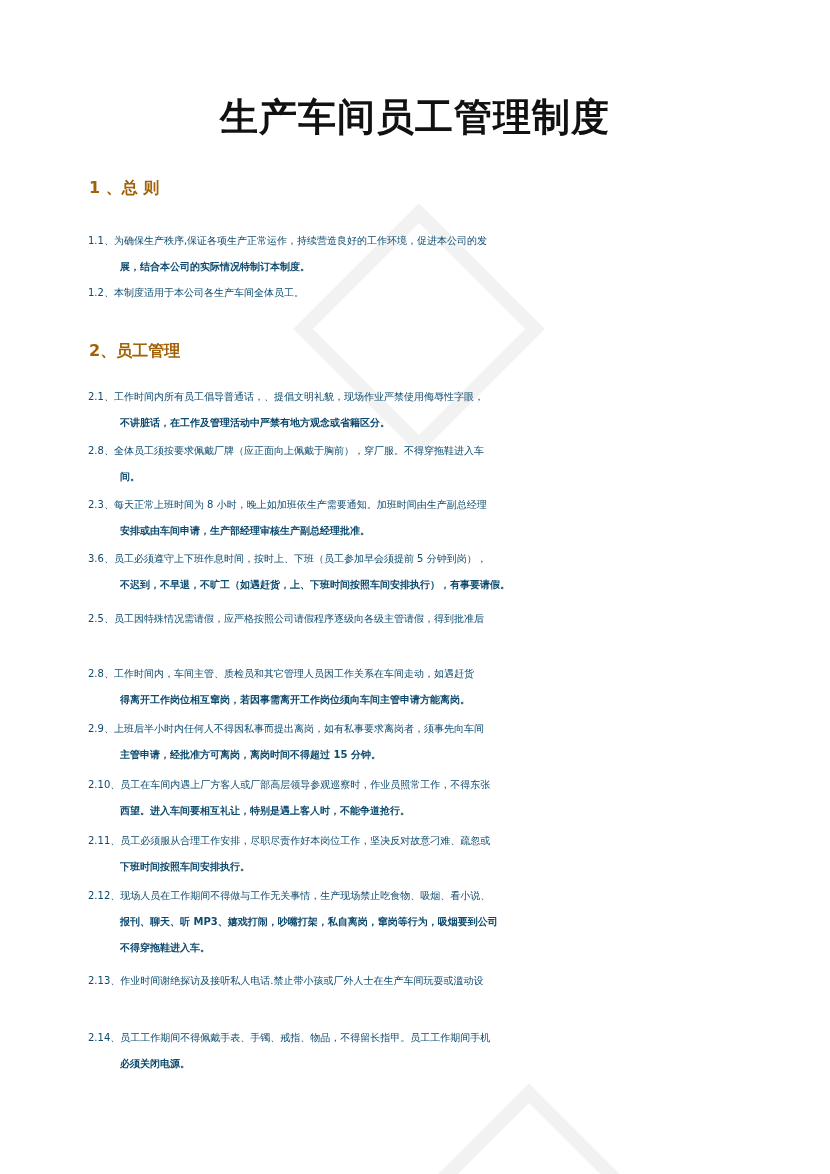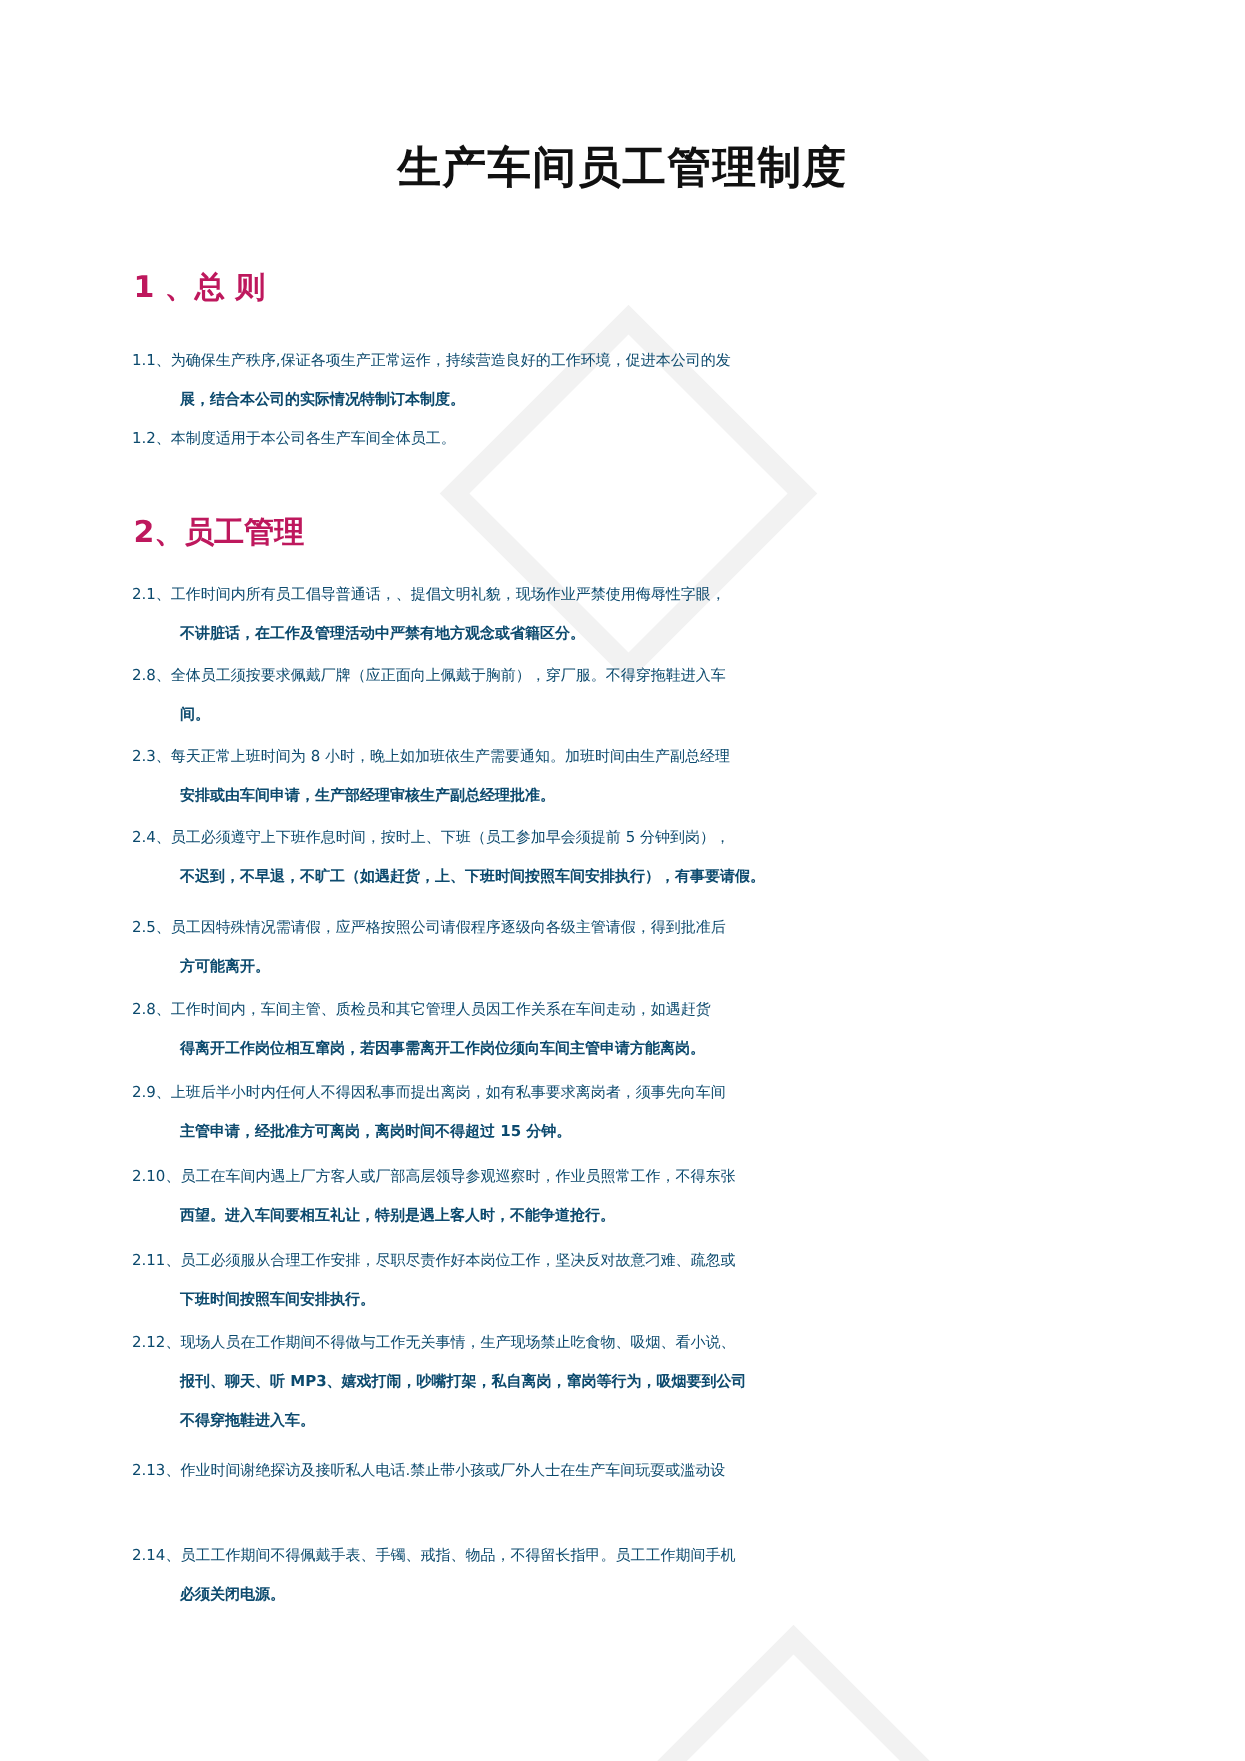--- a/index.html
+++ b/index.html
@@ -2,22 +2,22 @@
 <html><head>
 <meta charset="utf-8">
 <style>
   html, body { margin:0; padding:0; background:#ffffff; }
   body { width:830px; height:1174px; position:relative; overflow:hidden;
          font-family:"DejaVu Sans","Liberation Sans",sans-serif; color:#1a1a1a; }
   .watermark { position:absolute; border:14px solid #f2f2f2; transform:rotate(45deg); pointer-events:none; }
   .wm1 { left:330px; top:240px; width:150px; height:150px; }
   .wm2 { left:440px; top:1120px; width:150px; height:150px; }
   .title { position:absolute; top:92px; left:0; width:830px; text-align:center;
-           font-size:29px; font-weight:bold; letter-spacing:1px; color:#111; }
-  .h { position:absolute; left:89px; font-size:20px; font-weight:bold; color:#be185d; }
+           font-size:38px; font-weight:bold; letter-spacing:1px; color:#111; }
+  .h { position:absolute; left:89px; font-size:16px; font-weight:bold; color:#a16207; }
   .item { position:absolute; left:88px; width:670px; font-size:10px; line-height:26px; color:#0c4a6e; }
   .item .num { display:inline; }
   .item .line2 { display:block; padding-left:32px;font-weight:bold; }
 </style>
 </head>
 <body>
 
 <div class="watermark wm1"></div>
 <div class="watermark wm2"></div>
 
@@ -41,26 +41,25 @@
 </div>
 <div class="item" style="top:438px">
   <span class="num">2.8、</span><span>全体员工须按要求佩戴厂牌（应正面向上佩戴于胸前），穿厂服。不得穿拖鞋进入车</span>
   <span class="line2">间。</span>
 </div>
 <div class="item" style="top:492px">
   <span class="num">2.3、</span><span>每天正常上班时间为 8 小时，晚上如加班依生产需要通知。加班时间由生产副总经理</span>
   <span class="line2">安排或由车间申请，生产部经理审核生产副总经理批准。</span>
 </div>
 <div class="item" style="top:546px">
-  <span class="num">2.4、</span><span>员工必须遵守上下班作息时间，按时上、下班（员工参加早会须提前 5 分钟到岗），</span>
+  <span class="num">3.6、</span><span>员工必须遵守上下班作息时间，按时上、下班（员工参加早会须提前 5 分钟到岗），</span>
   <span class="line2">不迟到，不早退，不旷工（如遇赶货，上、下班时间按照车间安排执行），有事要请假。</span>
 </div>
 <div class="item" style="top:606px">
   <span class="num">2.5、</span><span>员工因特殊情况需请假，应严格按照公司请假程序逐级向各级主管请假，得到批准后</span>
-  <span class="line2">方可能离开。</span>
 </div>
 <div class="item" style="top:661px">
   <span class="num">2.8、</span><span>工作时间内，车间主管、质检员和其它管理人员因工作关系在车间走动，如遇赶货</span>
   <span class="line2">得离开工作岗位相互窜岗，若因事需离开工作岗位须向车间主管申请方能离岗。</span>
 </div>
 <div class="item" style="top:716px">
   <span class="num">2.9、</span><span>上班后半小时内任何人不得因私事而提出离岗，如有私事要求离岗者，须事先向车间</span>
   <span class="line2">主管申请，经批准方可离岗，离岗时间不得超过 15 分钟。</span>
 </div>
 <div class="item" style="top:772px">

